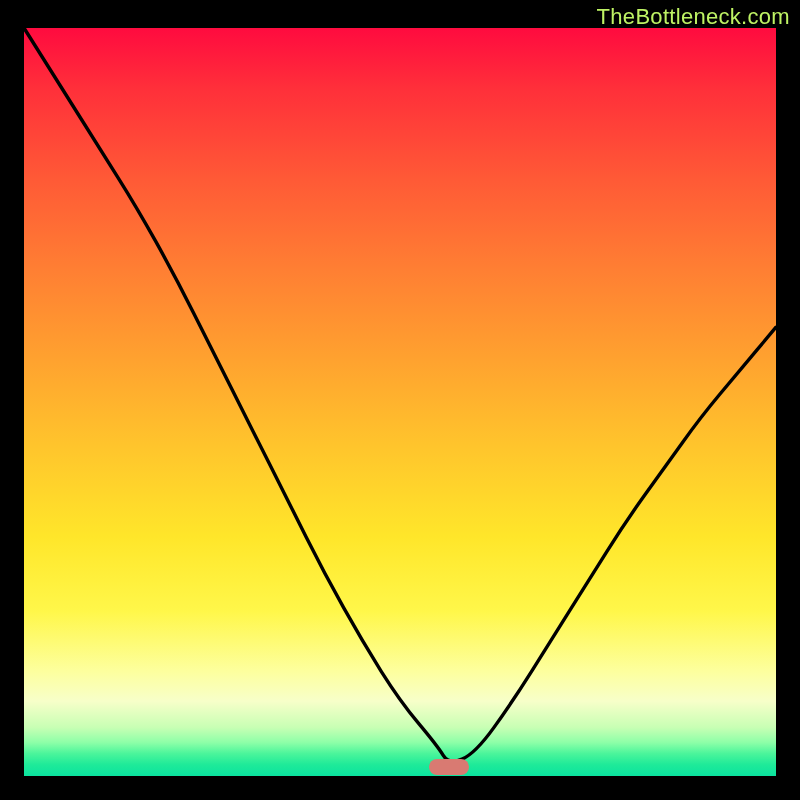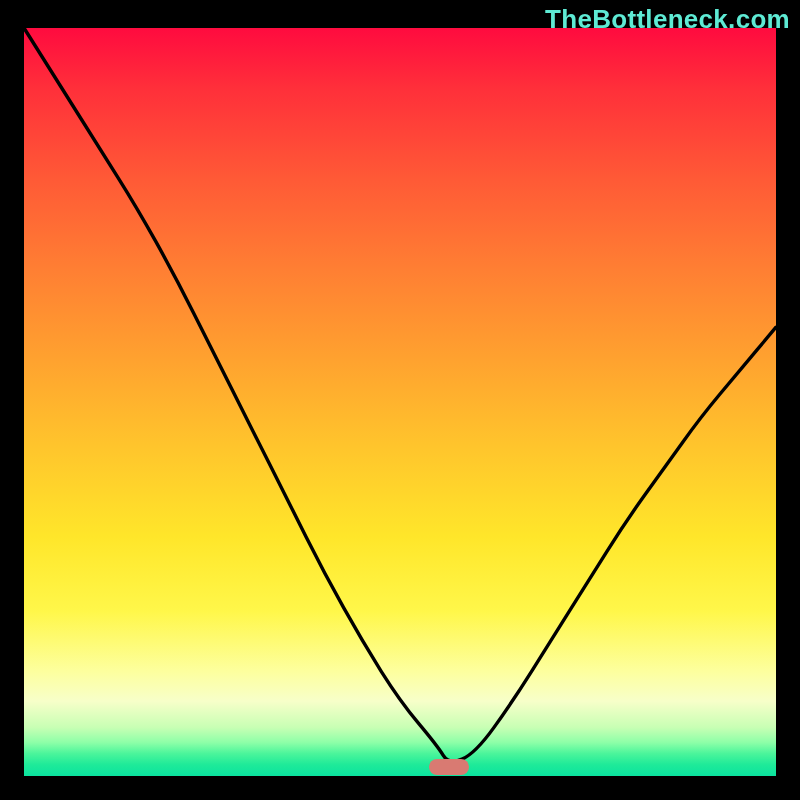--- a/index.html
+++ b/index.html
@@ -42,23 +42,23 @@
       #8effa8 95.5%,
       #4bf59b 97%,
       #1eea99 98.5%,
       #0be39f 100%
     );
   }
   .watermark {
     position: absolute;
     top: 4px;
     right: 10px;
-    color: #5eead4;
-    font-size: 26px;
-    font-weight: 700;
+    color: #bef264;
+    font-size: 22px;
+    font-weight: 400;
     letter-spacing: 0.3px;
     user-select: none;
   }
   svg.curve {
     position: absolute;
     left: 0;
     top: 0;
     width: 752px;
     height: 748px;
     overflow: visible;

